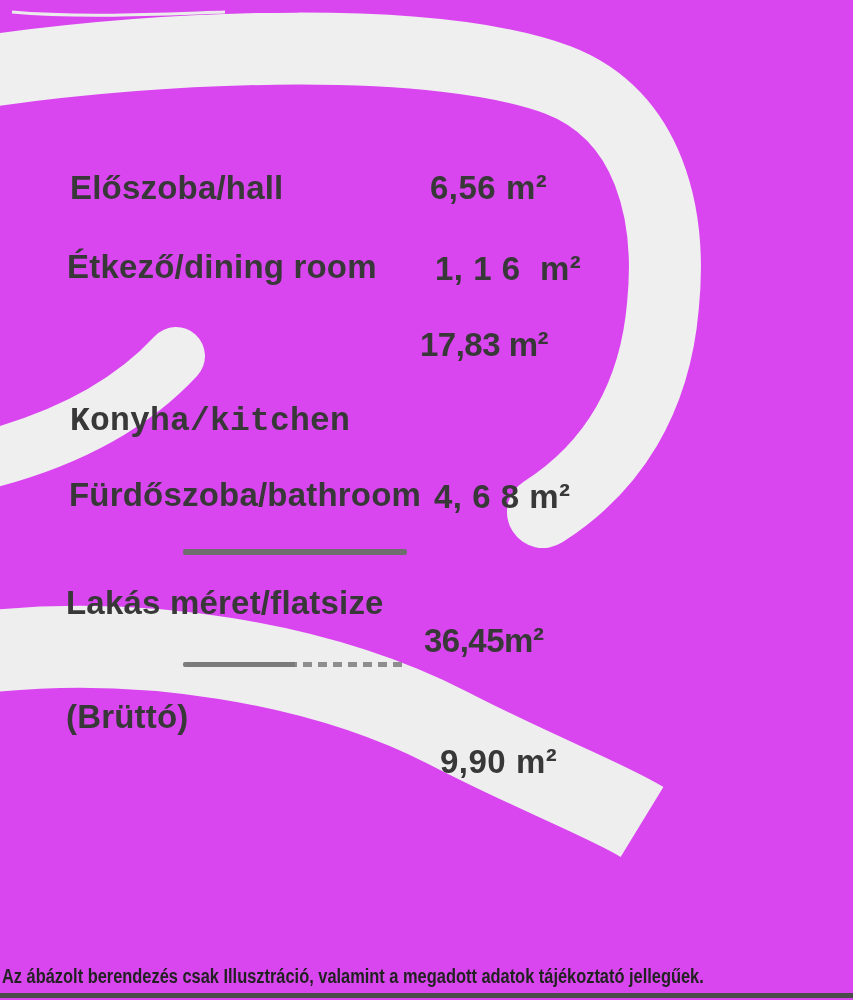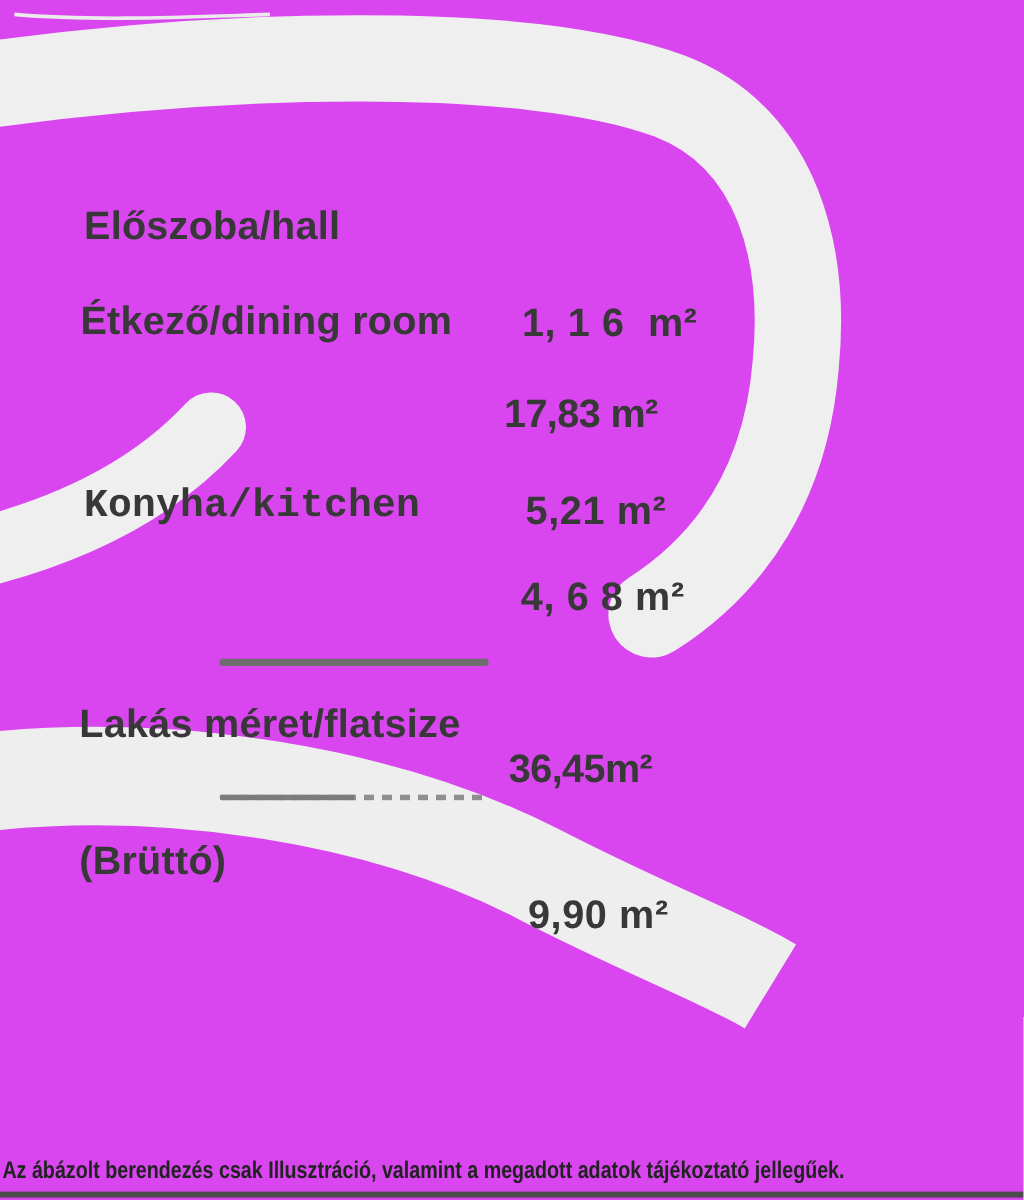--- a/index.html
+++ b/index.html
@@ -87,29 +87,30 @@
 <div id="sheet">
 
   <svg id="watermark" viewBox="0 0 853 1000" xmlns="http://www.w3.org/2000/svg" aria-hidden="true">
     <path d="M -40 75 C 180 42, 440 36, 558 80 C 650 115, 672 215, 663 305 C 655 400, 612 468, 543 512" fill="none" stroke="#efefef" stroke-width="72" stroke-linecap="round"></path>
     <path d="M -35 465 C 55 445, 126 410, 176 356" fill="none" stroke="#efefef" stroke-width="58" stroke-linecap="round"></path>
     <path d="M -40 655 C 140 630, 325 665, 448 728 C 535 773, 606 800, 642 822" fill="none" stroke="#eeeeee" stroke-width="82" stroke-linecap="butt"></path>
     <path d="M 12 12 C 80 18, 160 14, 225 12" fill="none" stroke="#ebebeb" stroke-width="3"></path>
   </svg>
 
   <span class="label r1-label">Előszoba/hall</span>
+  <span class="value r1-value">6,56 m²</span>
 
   <span class="label r2-label">Étkező/dining room</span>
   <span class="value r2-value">1, 1 6  m²</span>
 
   <span class="value r3-value">17,83 m²</span>
 
   <span class="label r4-label">Konyha/kitchen</span>
-  <span class="value r4-value">5,21 m²</span>
 
+  <span class="label r5-label">Fürdőszoba/bathroom</span>
   <span class="value r5-value">4, 6 8 m²</span>
 
   <div class="divider1"></div>
 
   <span class="label total-label">Lakás méret/flatsize</span>
   <span class="value total-value">36,45m²</span>
 
   <div class="divider2"></div>
 
   <span class="label gross-label">(Brüttó)</span>

